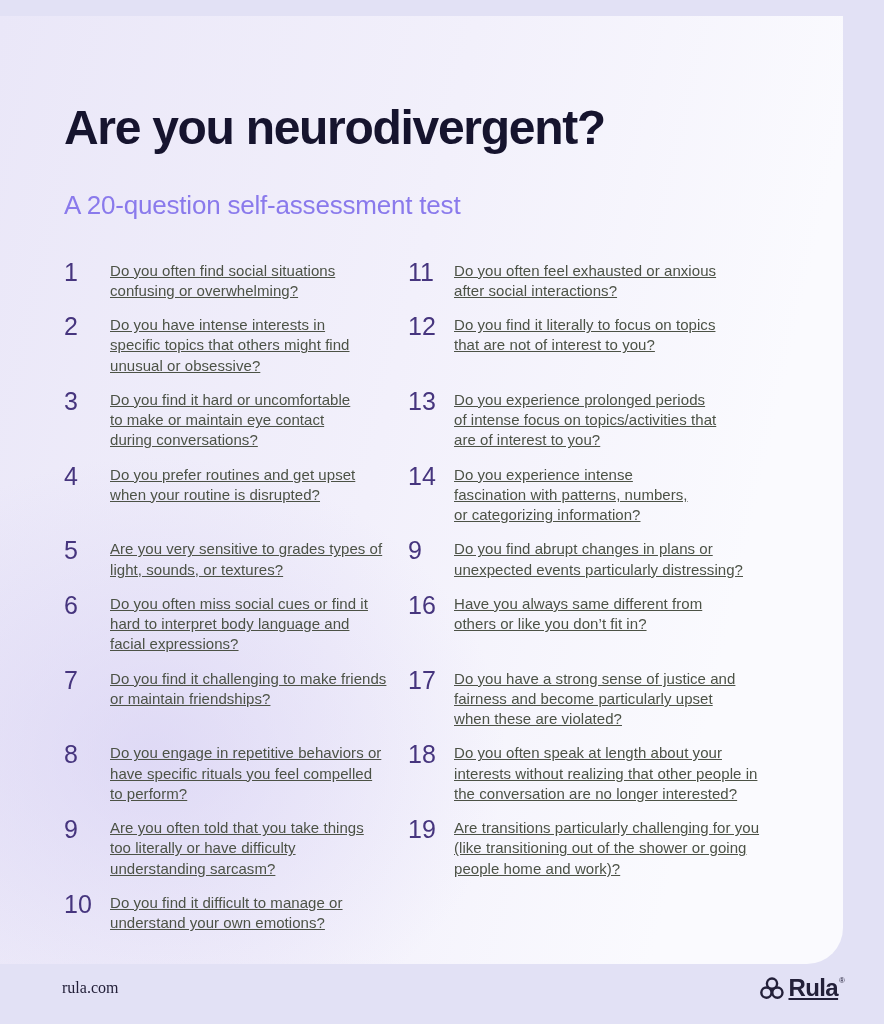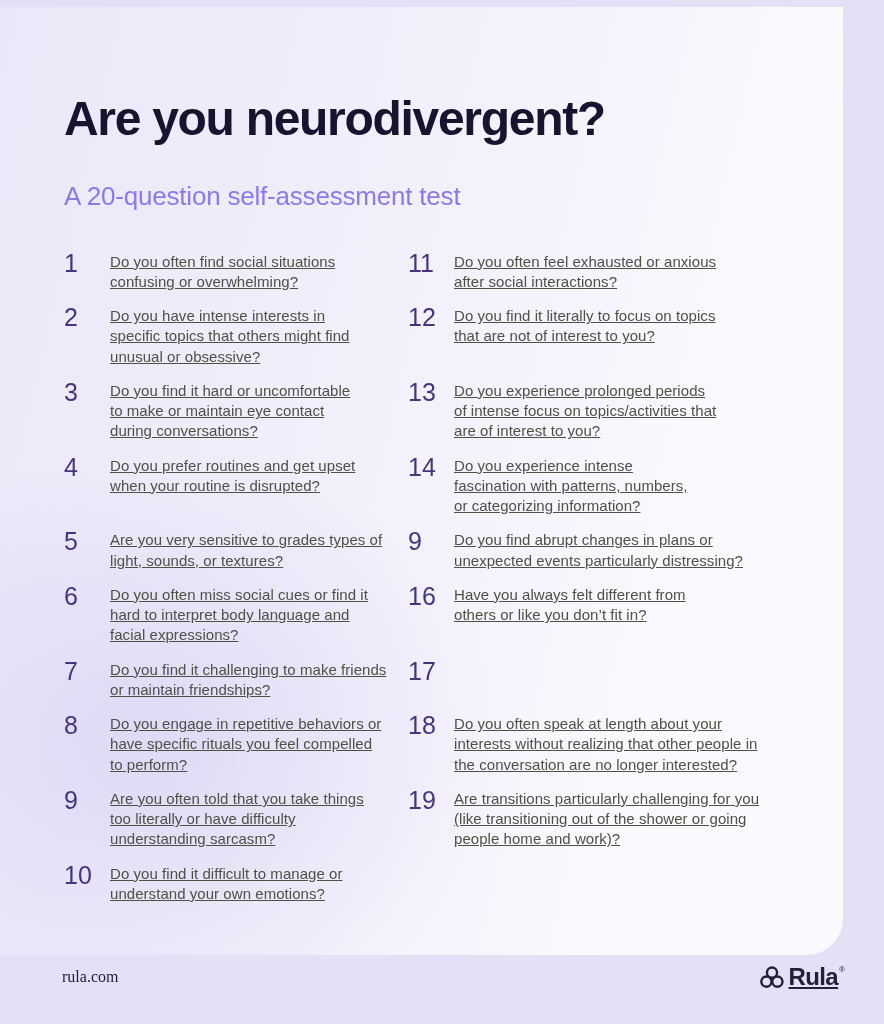--- a/index.html
+++ b/index.html
@@ -5,21 +5,21 @@
   * { margin: 0; padding: 0; box-sizing: border-box; }
   html, body { width: 884px; height: 1024px; }
   body {
     font-family: "Liberation Sans", sans-serif;
     background: #e2e1f5;
     position: relative;
     overflow: hidden;
   }
   .card {
     position: absolute;
-    top: 7px; left: 0;
+    top: 16px; left: 0;
     width: 843px;
     height: 948px;
     border-radius: 0 0 36px 0;
     background:
       radial-gradient(ellipse 60% 45% at 18% 78%, rgba(206,198,241,0.50), rgba(206,198,241,0) 70%),
       linear-gradient(103deg, #eae7f8 0%, #f2f0fb 45%, #fafafe 82%);
     padding: 86px 40px 0 64px;
   }
   h1.title {
     font-size: 48px;
@@ -57,21 +57,21 @@
   .q .txt {
     font-size: 15px;
     line-height: 1.35;
     letter-spacing: 0.05px;
     color: #4c5246;
     white-space: pre-line;
     text-decoration: underline;
   }
   .footer {
     position: absolute;
-    left: 0; bottom: 16px;
+    left: 0; bottom: 5px;
     width: 884px;
     height: 52px;
     display: flex;
     align-items: center;
     justify-content: space-between;
     padding: 0 39px 10px 62px;
   }
   .site {
     font-family: "Liberation Serif", serif;
     font-size: 16px;
@@ -179,25 +179,28 @@
 fascination with patterns, numbers,
 or categorizing information?</span>
       </div>
       <div class="q">
         <span class="num">9</span>
         <span class="txt">Do you find abrupt changes in plans or
 unexpected events particularly distressing?</span>
       </div>
       <div class="q">
         <span class="num">16</span>
-        <span class="txt">Have you always felt different from
+        <span class="txt">Have you always same different from
 others or like you don’t fit in?</span>
       </div>
       <div class="q">
         <span class="num">17</span>
+        <span class="txt">Do you have a strong sense of justice and
+fairness and become particularly upset
+when these are violated?</span>
       </div>
       <div class="q">
         <span class="num">18</span>
         <span class="txt">Do you often speak at length about your
 interests without realizing that other people in
 the conversation are no longer interested?</span>
       </div>
       <div class="q">
         <span class="num">19</span>
         <span class="txt">Are transitions particularly challenging for you

